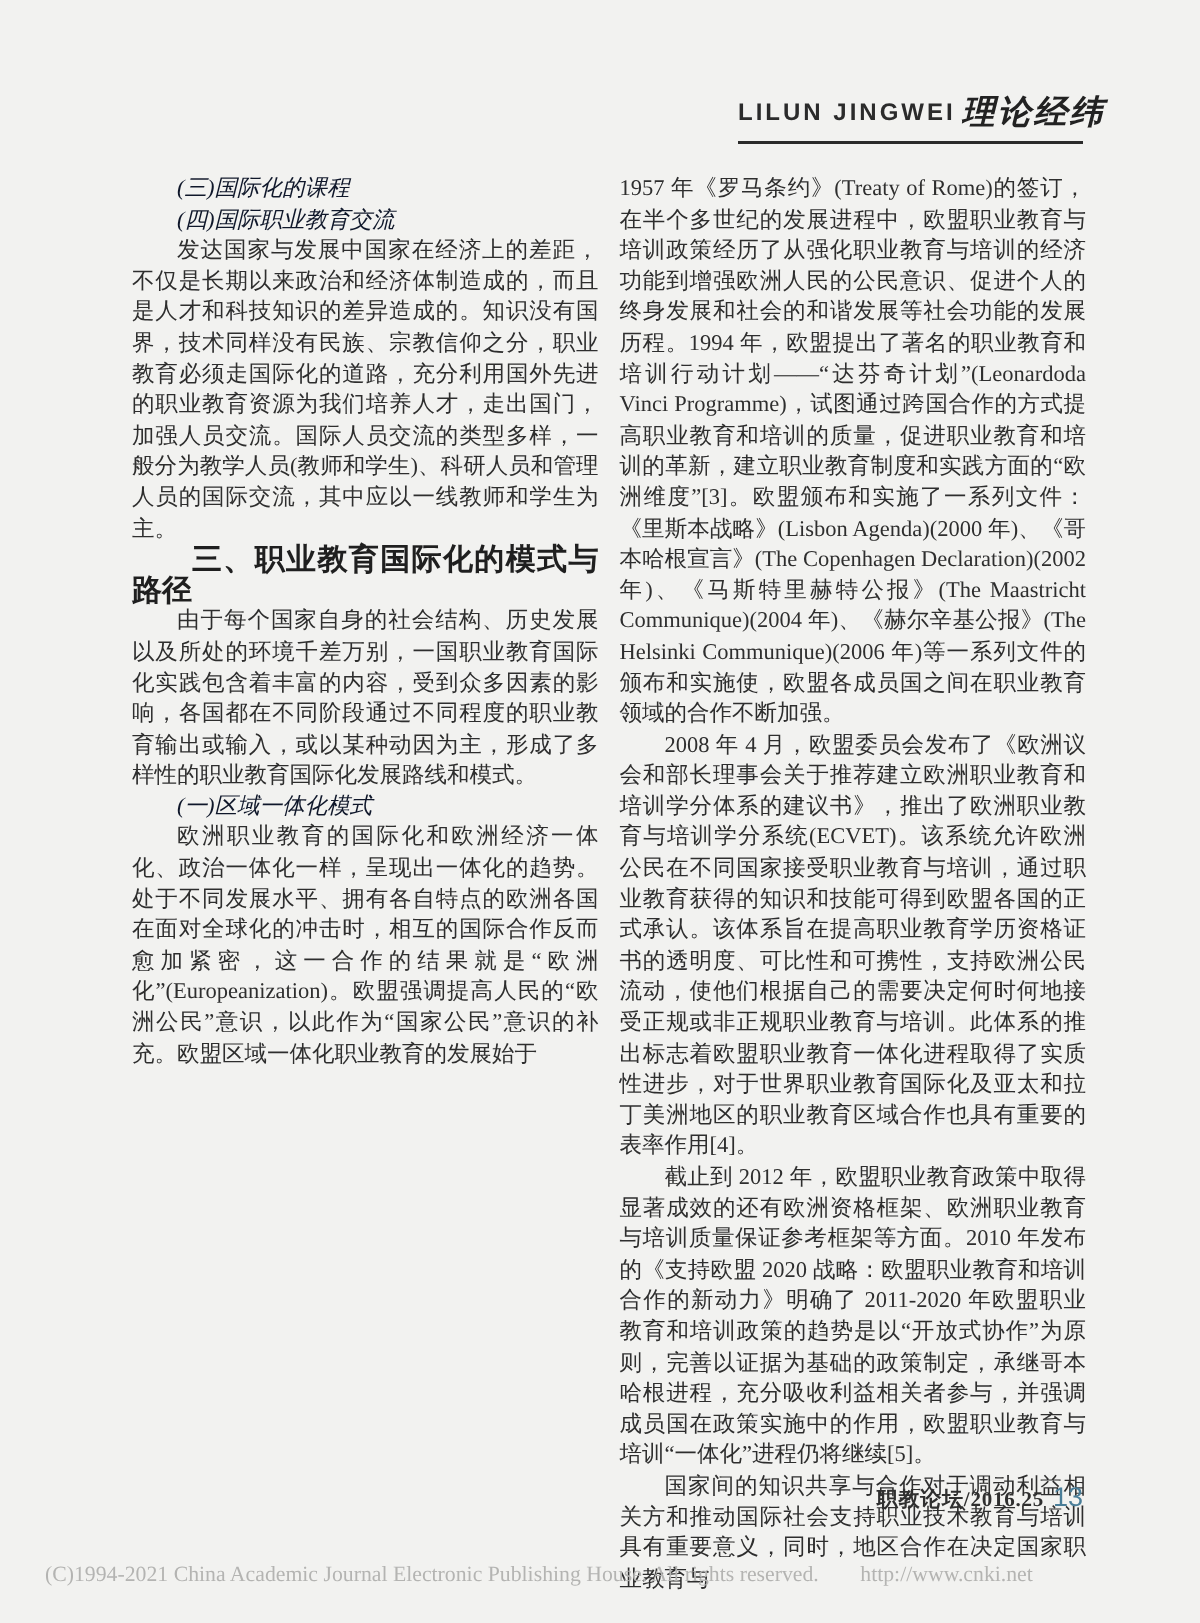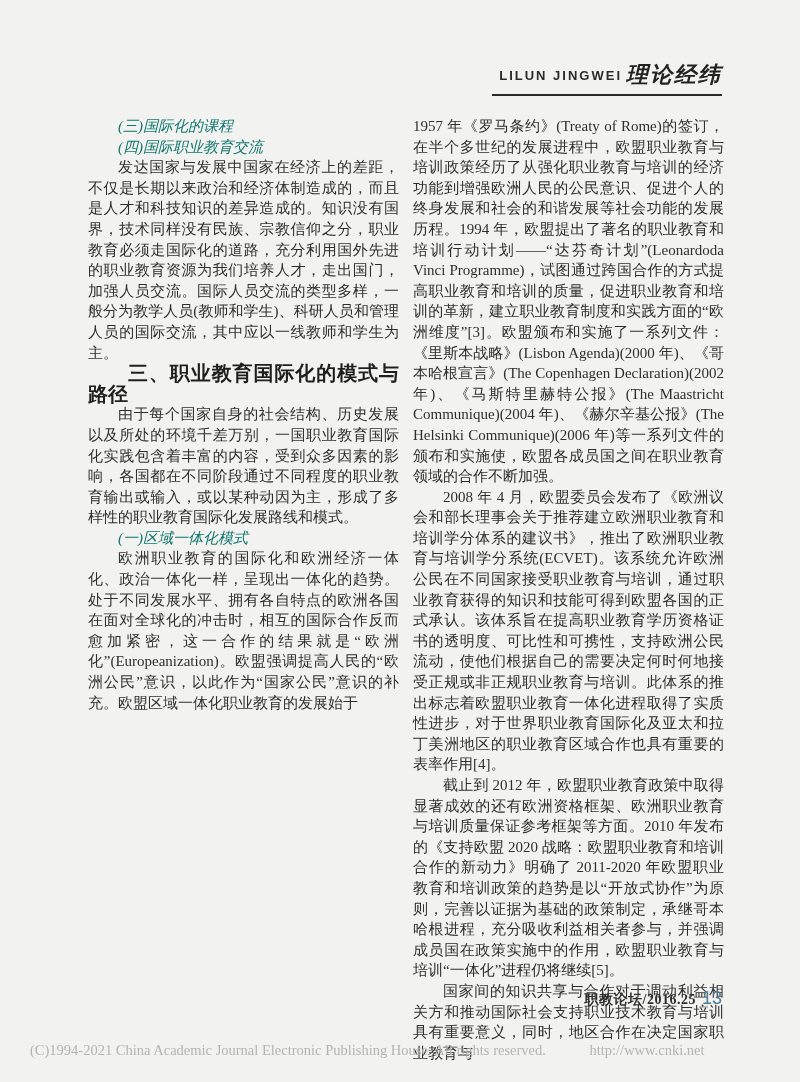--- a/index.html
+++ b/index.html
@@ -21,21 +21,21 @@
     top: 60px;
     left: 492px;
     width: 230px;
     text-align: right;
     border-bottom: 2px solid #2b2b2b;
     padding-bottom: 4px;
     white-space: nowrap;
   }
   .header-latin {
     font-family: "Liberation Sans", "DejaVu Sans", sans-serif;
-    font-size: 13px;
+    font-size: 16px;
     font-weight: 600;
     letter-spacing: 2px;
     color: #2b2b2b;
     vertical-align: 2px;
   }
   .header-cn {
     font-size: 22px;
     font-weight: 600;
     color: #222;
     letter-spacing: 2px;
@@ -60,21 +60,21 @@
   }
   .col .para {
     text-indent: 2em;
   }
   .col .para-noindent {
     text-indent: 0;
   }
   .col .subheading {
     text-indent: 2em;
     font-style: italic;
-    color: #0f766e;
+    color: #0f172a;
   }
   .col .heading-bold {
     text-indent: 2em;
     font-weight: bold;
     font-size: 20px;
     color: #1f1f1f;
   }
   
   .page-footer {
     position: absolute;
@@ -97,21 +97,21 @@
   
   .copyright {
     position: absolute;
     top: 1042px;
     left: 30px;
     width: 740px;
     font-size: 14.5px;
     color: #b4b4b2;
     white-space: nowrap;
   }
-  .copyright .url { margin-left: 40px; }
+  .copyright .url { margin-left: 24px; }
 </style>
 </head>
 <body>
 
 <div class="page">
 
   <div class="header">
     <span class="header-latin">LILUN  JINGWEI</span><span class="header-cn">理论经纬</span>
   </div>
 

